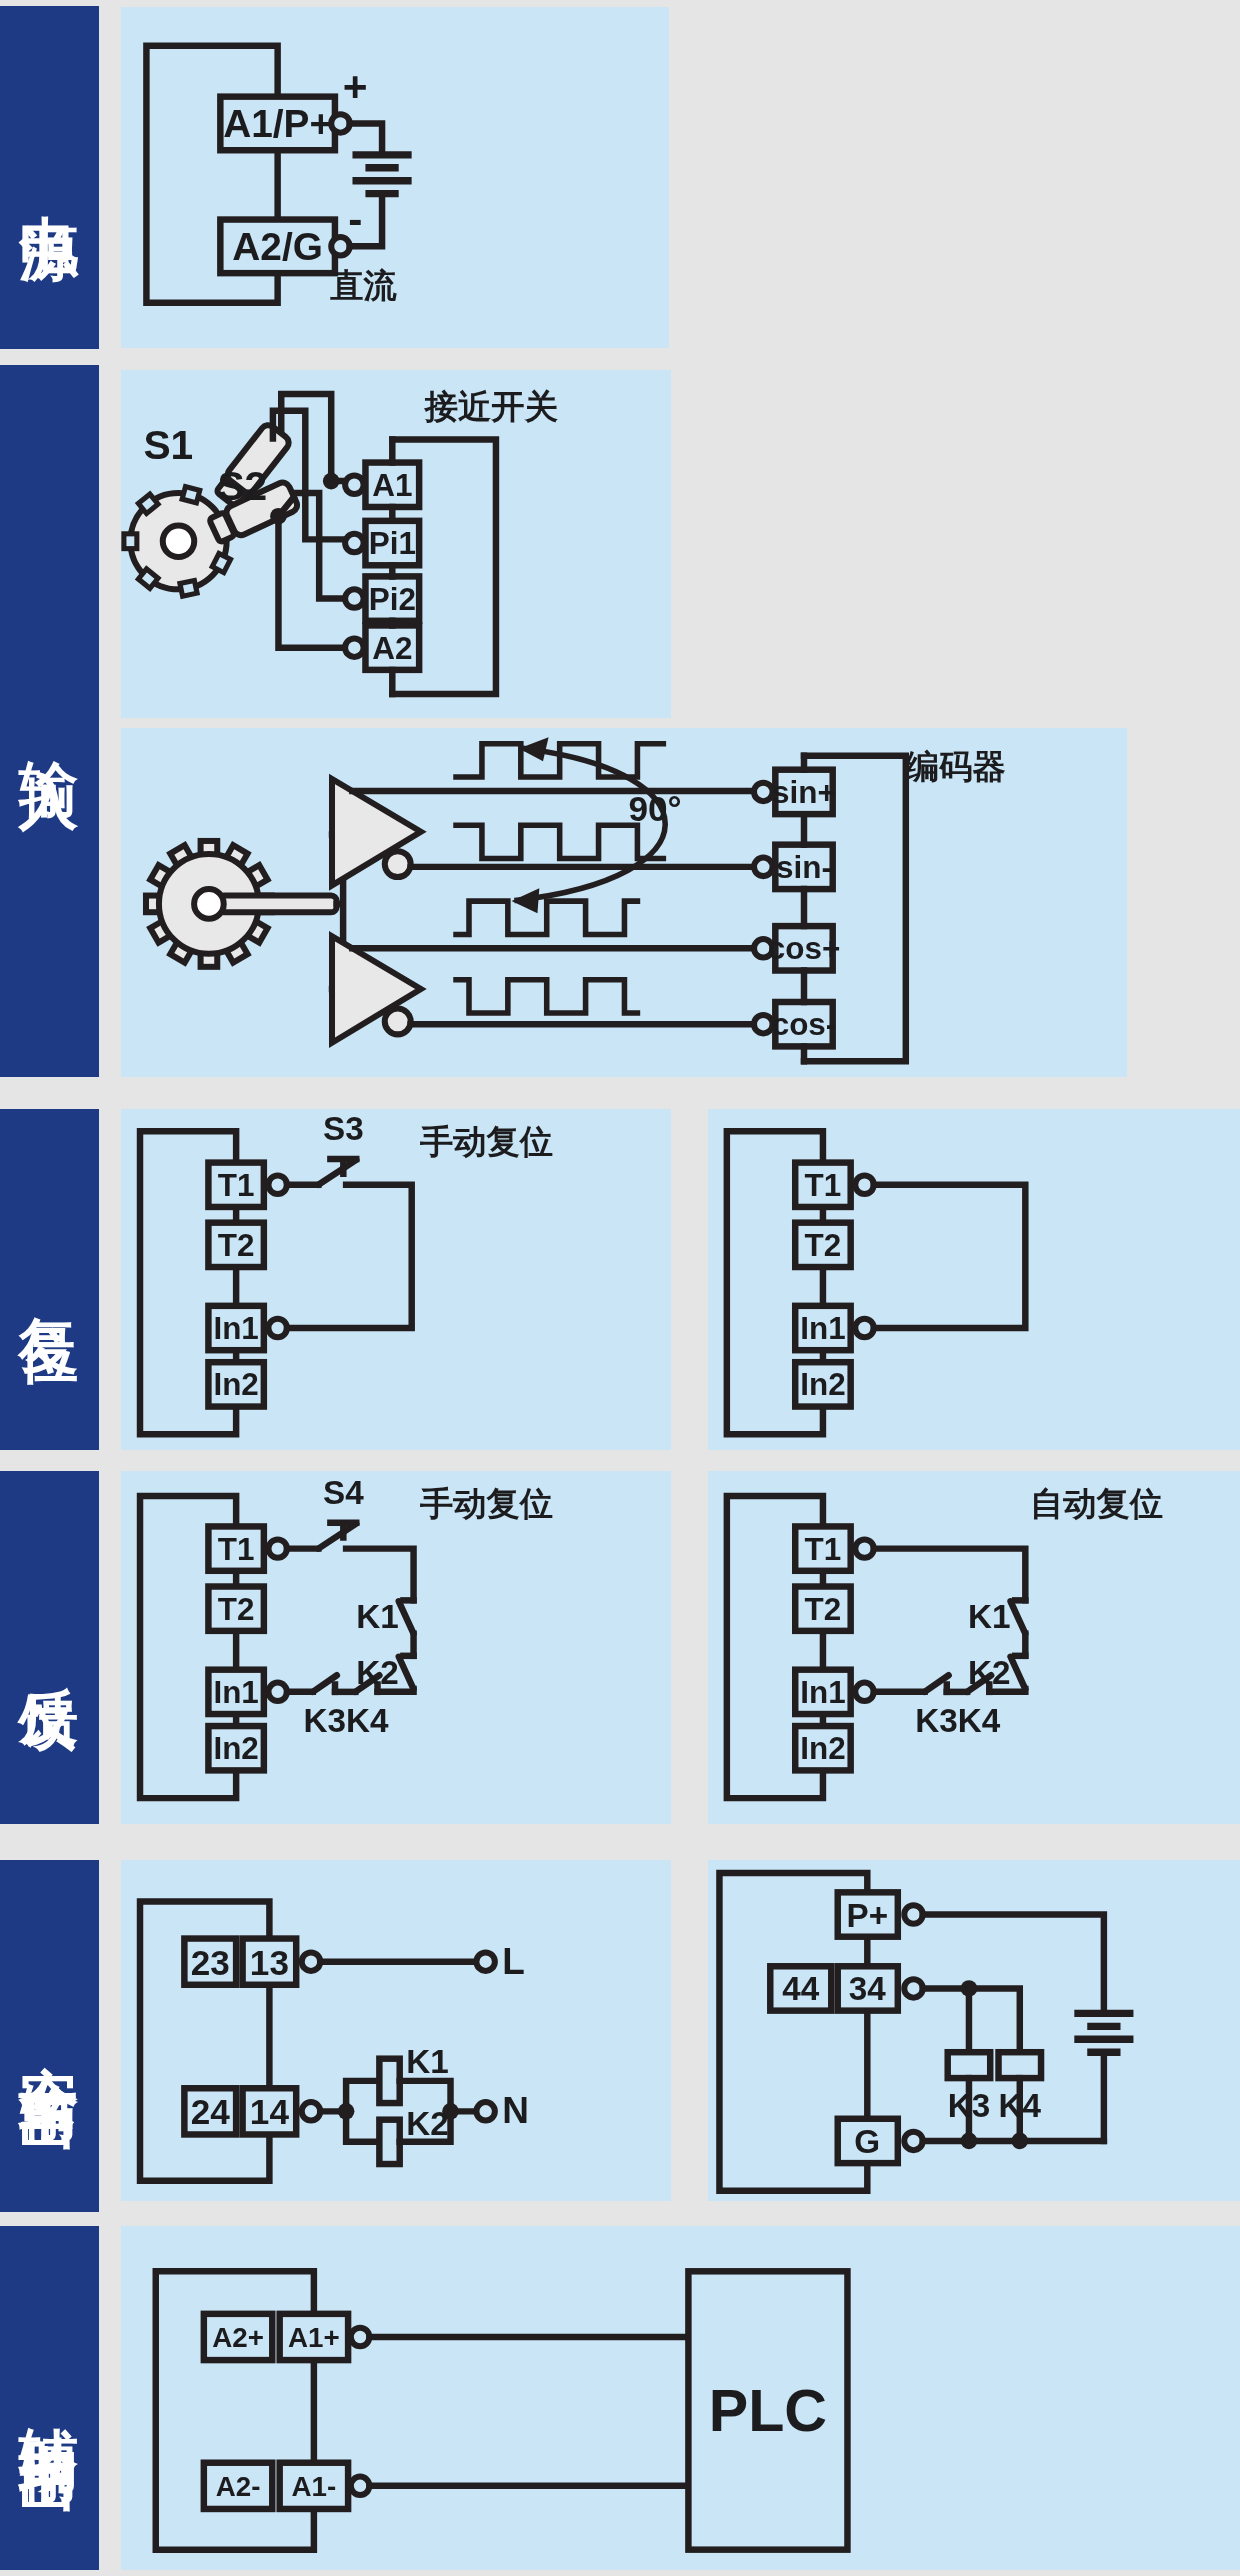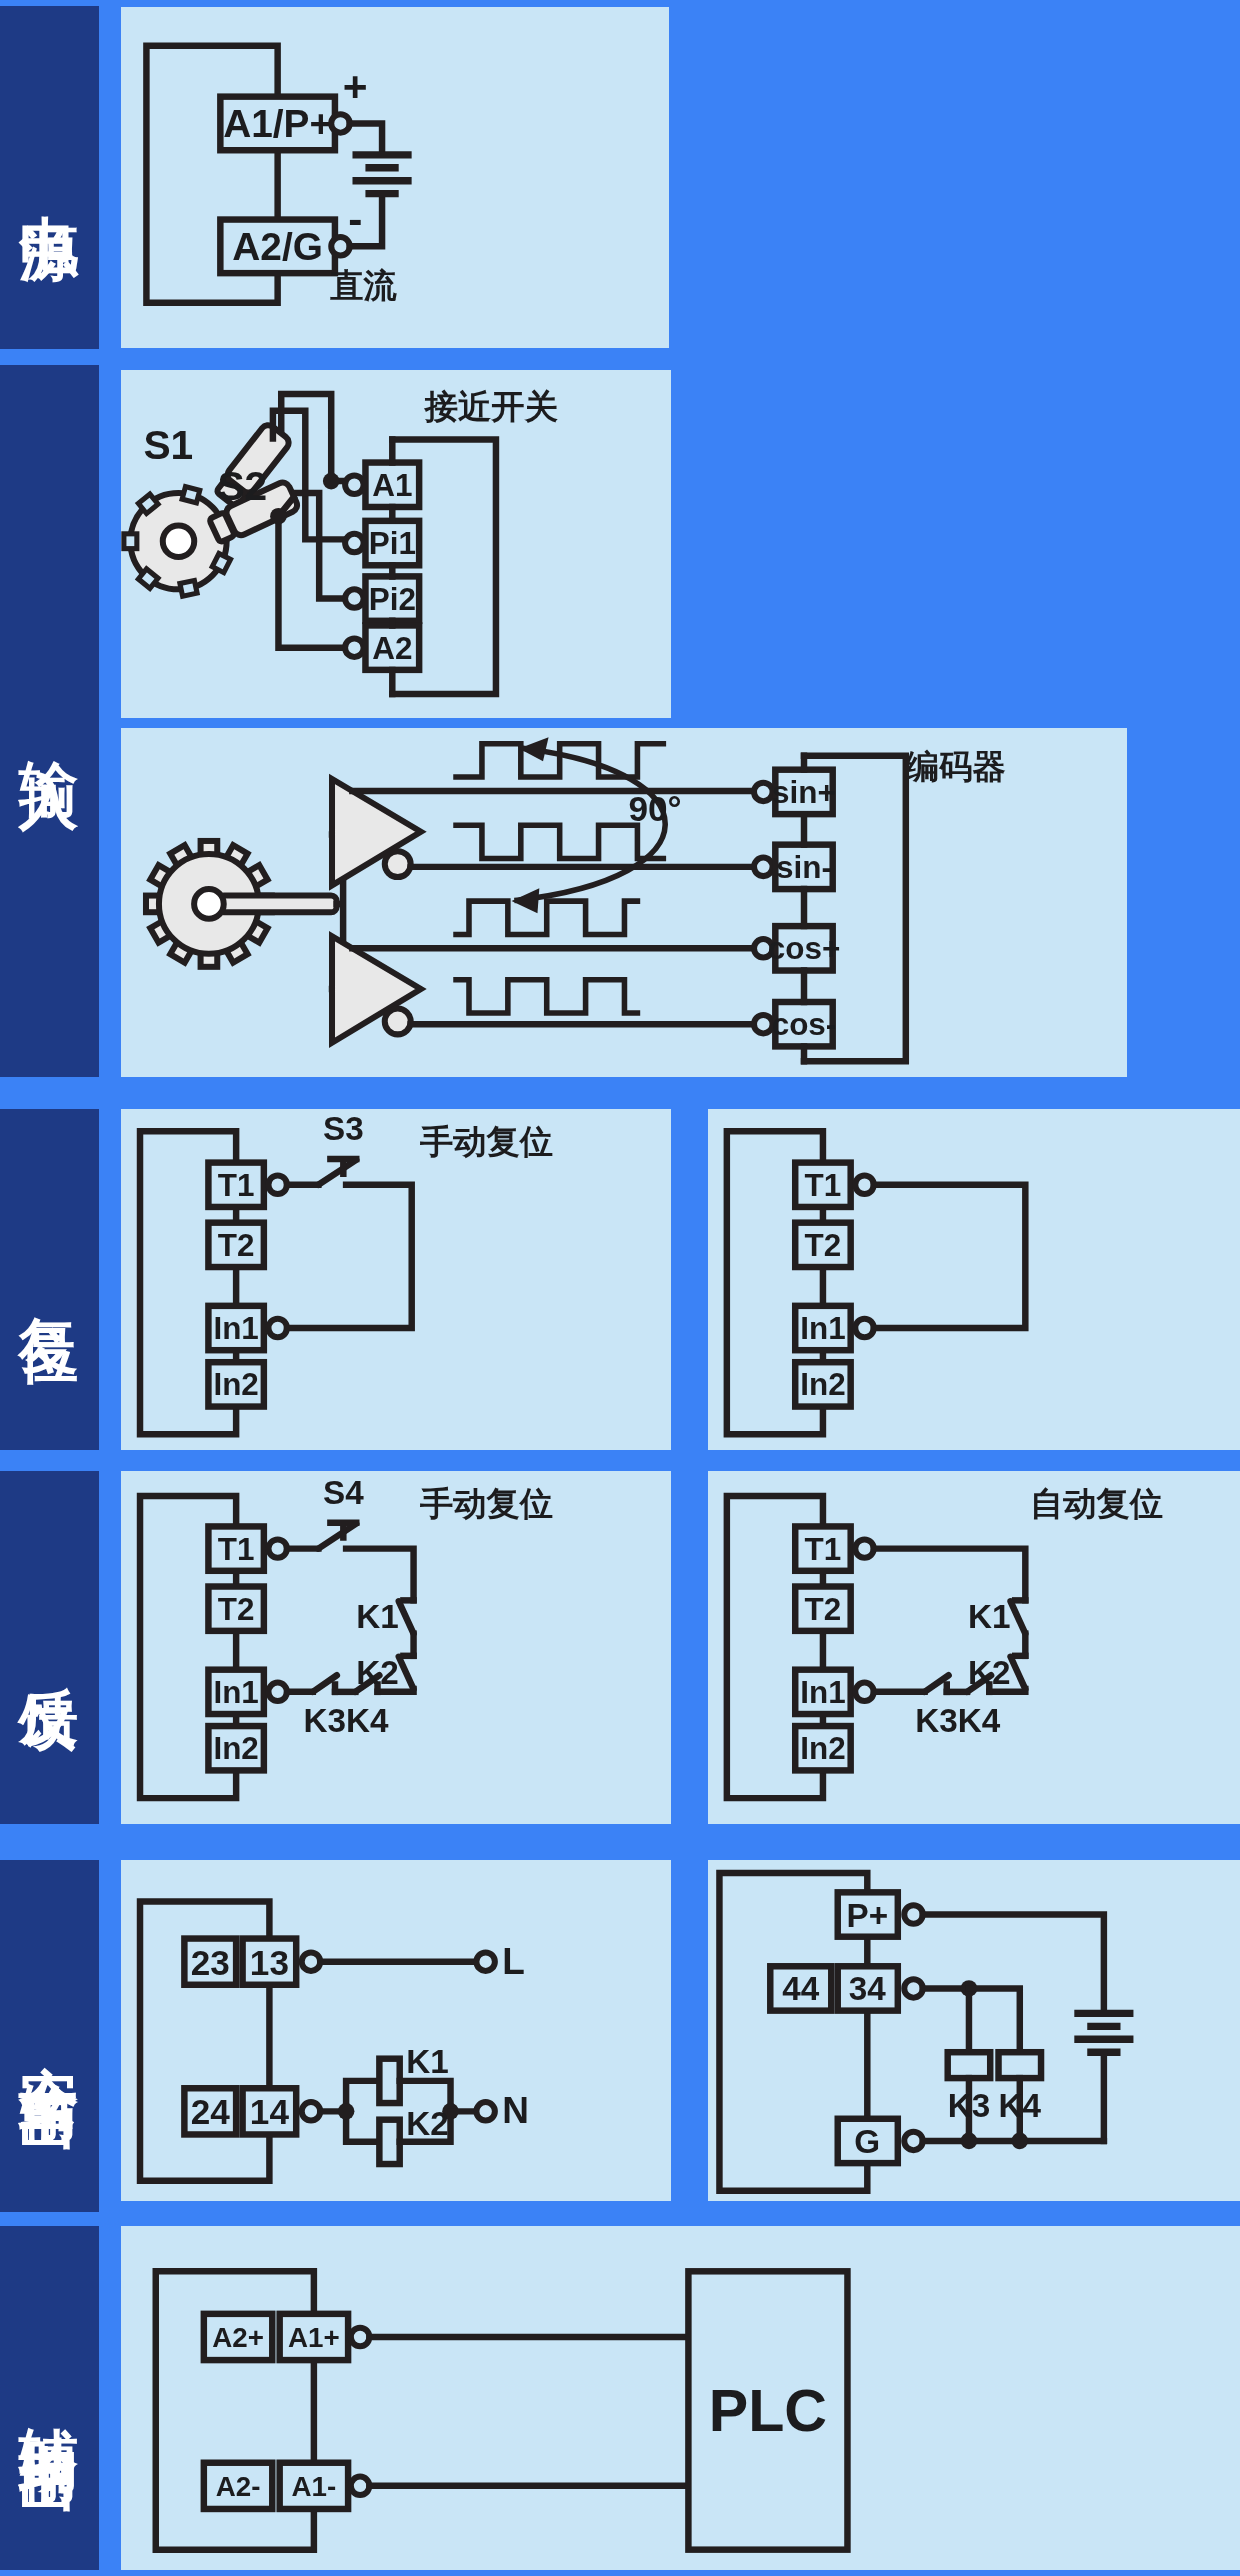--- a/index.html
+++ b/index.html
@@ -1,16 +1,16 @@
 <!DOCTYPE html>
 <html style="font-size:15px"><head>
 <meta charset="utf-8">
 <style>
   html,body{margin:0;padding:0;background:#fff}
-  .page{position:relative;width:1241px;height:2576px;background:#3b82f6;overflow:hidden;
+  .page{position:relative;width:1241px;height:2576px;background:#e5e5e5;overflow:hidden;
         font-family:"Liberation Sans","DejaVu Sans",sans-serif}
   .side{position:absolute;left:0;width:99px;background:#1e3a85;
         display:flex;align-items:center;justify-content:center}
   .side span{writing-mode:vertical-rl;text-orientation:upright;color:#ffffff;
         font-weight:700;font-size:59px;letter-spacing:9.3px;line-height:1;
         font-family:"DejaVu Sans","Liberation Sans",sans-serif}
   .panel{position:absolute;background:#c9e5f6}
   svg text{font-family:"Liberation Sans","DejaVu Sans",sans-serif;font-weight:700;fill:#1c1c1e}
   .ln{fill:none;stroke:#221e1f;stroke-width:7;stroke-linecap:square}
   .rd{stroke-linecap:round}

